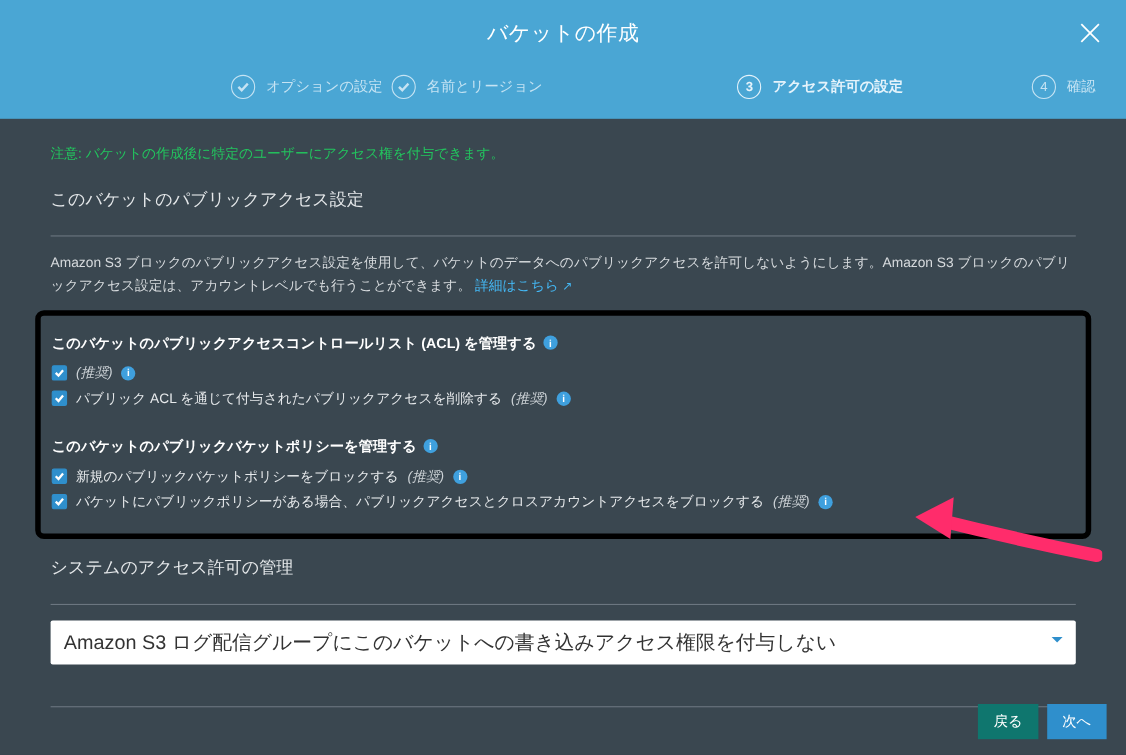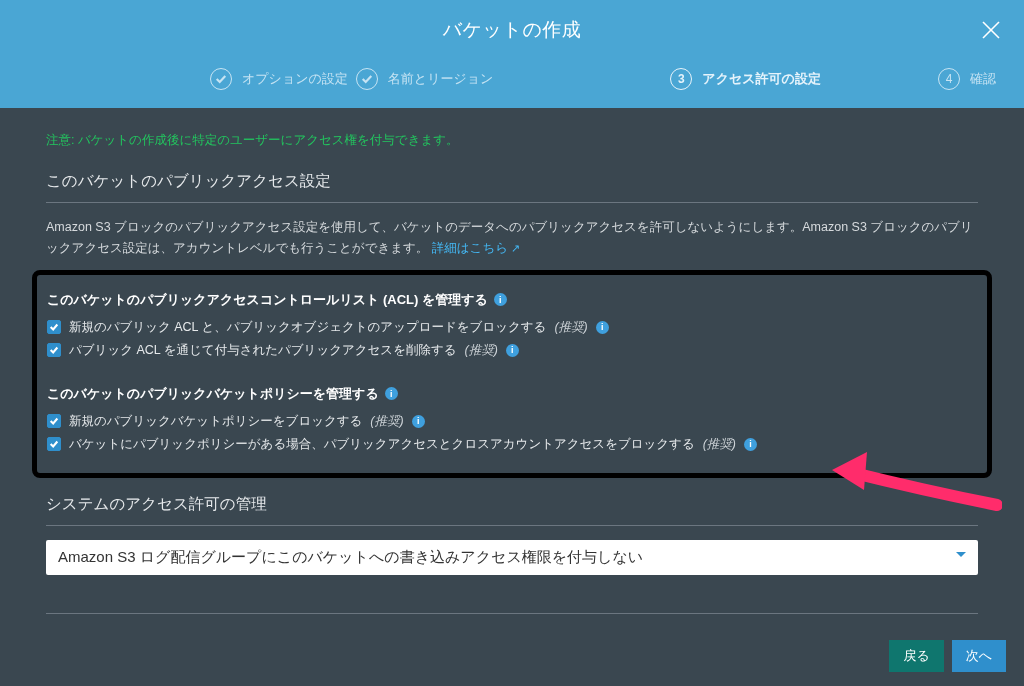--- a/index.html
+++ b/index.html
@@ -85,21 +85,21 @@
   }
   .notice {
     font-size: 12.5px;
     color: #22c55e;
     margin-bottom: 22px;
   }
   .section-title {
     font-size: 15.5px;
     color: #e6e9eb;
     font-weight: 400;
-    padding-bottom: 10px;
+    padding-bottom: 22px;
     border-bottom: 1px solid #6b7680;
     margin-bottom: 14px;
   }
   .para {
     font-size: 12.5px;
     line-height: 1.7;
     color: #d6dadd;
     margin-bottom: 10px;
   }
   .link { color: #44b9f6; text-decoration: none; cursor: pointer; }
@@ -150,21 +150,21 @@
     cursor: pointer;
     flex-shrink: 0;
   }
   .checkbox svg { width: 10px; height: 10px; stroke: #fff; stroke-width: 2.5; fill: none; }
   .italic { font-style: italic; color: #cdd3d7; }
   .gap { height: 16px; }
   
   .dropdown {
     background: #fff;
     color: #333;
-    font-size: 15px;
+    font-size: 18px;
     padding: 8px 12px;
     border-radius: 2px;
     display: flex;
     align-items: center;
     justify-content: space-between;
     cursor: pointer;
     margin-top: 10px;
   }
   .dropdown-caret {
     width: 10px; height: 10px;
@@ -255,21 +255,20 @@
       <div class="sub-heading">
         <span>このバケットのパブリックアクセスコントロールリスト (ACL) を管理する</span>
         <span class="info-icon">i</span>
       </div>
       <div class="check-row">
         <span class="checkbox">
             <svg viewBox="0 0 12 12">
               <polyline points="2,6 5,9 10,3"></polyline>
             </svg>
           </span>
-        <span>新規のパブリック ACL と、パブリックオブジェクトのアップロードをブロックする </span>
         <span class="italic">(推奨)</span>
         <span class="info-icon">i</span>
       </div>
       <div class="check-row">
         <span class="checkbox">
             <svg viewBox="0 0 12 12">
               <polyline points="2,6 5,9 10,3"></polyline>
             </svg>
           </span>
         <span>パブリック ACL を通じて付与されたパブリックアクセスを削除する </span>

